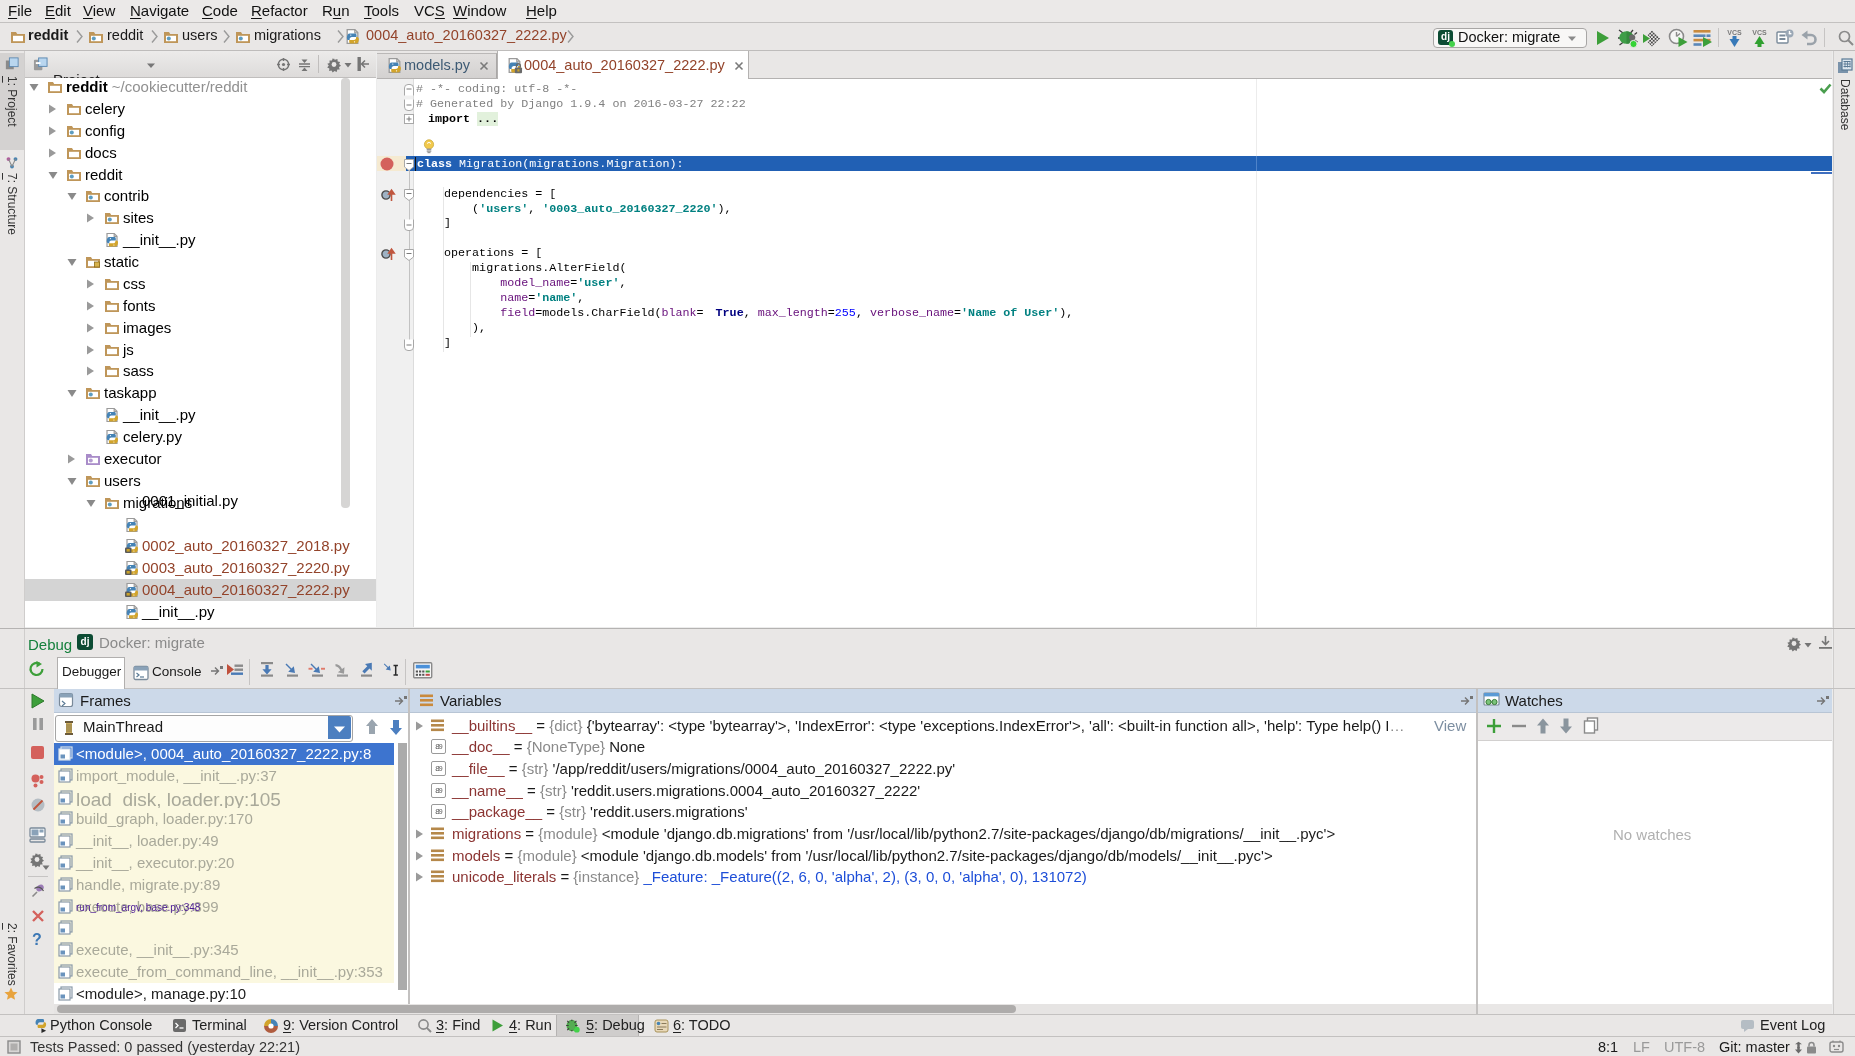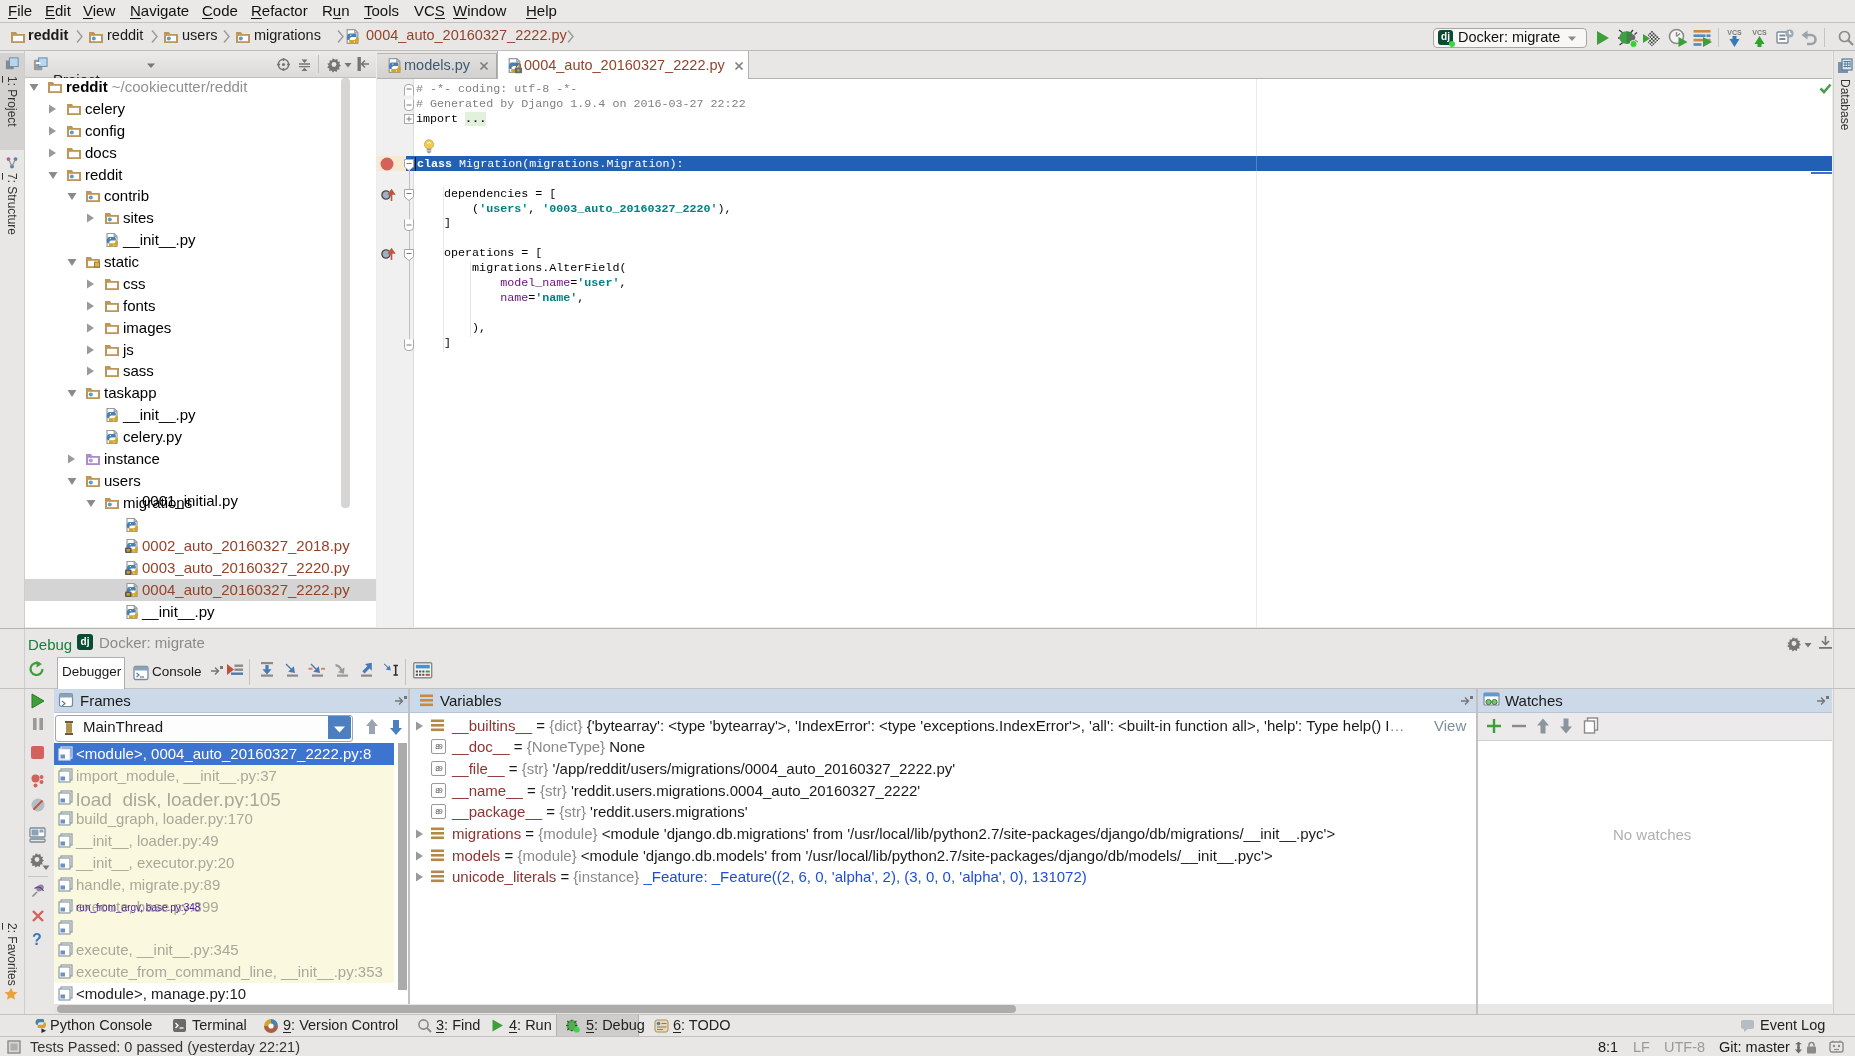--- a/index.html
+++ b/index.html
@@ -16,21 +16,21 @@
 #projhdr{left:25px;top:51px;width:351px;height:26px;background:linear-gradient(#ecebea,#dddbda);border-bottom:1px solid #c0bebd;font-size:15px;color:#333;}
 #tree{left:25px;top:78px;width:351px;height:549px;background:#fff;font-size:15px;overflow:hidden;}
 .unv{color:#93432a;}
 
 #tabbar{left:377px;top:51px;width:1455px;height:28px;background:#e9e7e6;}
 
 #editor{left:377px;top:79px;width:1455px;height:548px;background:#fff;font-family:"Liberation Mono",monospace;font-size:11.7px;}
 #gutter{position:absolute;left:0;top:0;width:36px;height:548px;background:#f0f0f0;border-right:1px solid #dcdcdc;}
 .cl{position:absolute;left:0;height:15px;line-height:15px;white-space:pre;color:#000;}
 .cmt{color:#808080;}
-.kw{color:#000080;font-weight:normal;}
+.kw{color:#000080;font-weight:bold;margin-left:12px;}
 .str{color:#008080;font-weight:bold;}
 .num{color:#0000ff;}
 .par{color:#660e7a;}
 
 #rstripe{left:1833px;top:51px;width:22px;height:963px;background:#e9e7e6;border-left:1px solid #cfcdcc;}
 
 #debug{left:0;top:628px;width:1855px;height:386px;border-top:1px solid #b5b3b2;font-size:14px;}
 
 #twbar{left:0;top:1014px;width:1855px;height:21px;background:#e9e7e6;border-top:1px solid #c3c1c0;font-size:14.5px;color:#222;}
 #statusbar{left:0;top:1036px;width:1855px;height:20px;background:#e9e7e6;border-top:1px solid #c3c1c0;font-size:14.5px;color:#333;}
@@ -370,21 +370,21 @@
       </svg>
 <span class="abs" style="left:98px;top:350px">celery.py</span>
 <svg class="abs" style="left:41px;top:375px" width="10" height="12">
         <path d="M2 1.5 L9 6 L2 10.5z" fill="#9a9a9a"></path>
       </svg>
 <svg class="abs" style="left:60px;top:373px" width="16" height="16" viewBox="0 0 16 16">
         <path d="M1 14V3h5l1.2 2H15v9z" fill="#a98cc9"></path>
         <rect x="3" y="6.8" width="10" height="5.4" fill="#fff"></rect>
         <circle cx="5.8" cy="9.4" r="2" fill="#b49cd1"></circle>
       </svg>
-<span class="abs" style="left:79px;top:372px">instance</span>
+<span class="abs" style="left:79px;top:372px">executor</span>
 <svg class="abs" style="left:41px;top:398px" width="12" height="10">
         <path d="M1.5 2 L10.5 2 L6 9z" fill="#8a8a8a"></path>
       </svg>
 <svg class="abs" style="left:60px;top:395px" width="16" height="16" viewBox="0 0 16 16">
         <path d="M1 14V3h5l1.2 2H15v9z" fill="#bf9659"></path>
         <rect x="3" y="6.8" width="10" height="5.4" fill="#fff"></rect>
         <circle cx="5.8" cy="9.4" r="2" fill="#5d9cbf"></circle>
       </svg>
 <span class="abs" style="left:79px;top:394px">users</span>
 <svg class="abs" style="left:60px;top:420px" width="12" height="10">
@@ -493,20 +493,21 @@
 <div class="cl" style="left:39.0px;top:3.00px"><span class="cmt"># -*- coding: utf-8 -*-</span></div>
 <div class="cl" style="left:39.0px;top:17.94px"><span class="cmt"># Generated by Django 1.9.4 on 2016-03-27 22:22</span></div>
 <div class="cl" style="left:39.0px;top:32.88px"><span class="kw" style="color:#000;">import</span> <span style="background:#e2f1dc;font-weight:bold">...</span></div>
 <div class="cl" style="left:39.0px;top:107.58px">    dependencies = [</div>
 <div class="cl" style="left:39.0px;top:122.52px">        (<span class="str">'users'</span>, <span class="str">'0003_auto_20160327_2220'</span>),</div>
 <div class="cl" style="left:39.0px;top:137.46px">    ]</div>
 <div class="cl" style="left:39.0px;top:167.34px">    operations = [</div>
 <div class="cl" style="left:39.0px;top:182.28px">        migrations.AlterField(</div>
 <div class="cl" style="left:39.0px;top:197.22px">            <span class="par">model_name</span>=<span class="str">'user'</span>,</div>
 <div class="cl" style="left:39.0px;top:212.16px">            <span class="par">name</span>=<span class="str">'name'</span>,</div>
+<div class="cl" style="left:39.0px;top:227.10px">            <span class="par">field</span>=models.CharField(<span class="par">blank</span>=<span class="kw">True</span>, <span class="par">max_length</span>=<span class="num">255</span>, <span class="par">verbose_name</span>=<span class="str">'Name of User'</span>),</div>
 <div class="cl" style="left:39.0px;top:242.04px">        ),</div>
 <div class="cl" style="left:39.0px;top:256.98px">    ]</div>
 <div class="cl" style="left:40.0px;top:77.70px;color:#fff"><b>class</b> Migration(migrations.Migration):</div>
 <div class="abs" style="left:37.5px;top:77.6px;width:1.6px;height:14.6px;background:#111"></div>
 <svg class="abs" style="left:3px;top:78px" width="15" height="15">
         <circle cx="7" cy="7" r="6.5" fill="#d4615c"></circle>
       </svg>
 <svg class="abs" style="left:45px;top:60px" width="14" height="15" viewBox="0 0 14 15">
         <circle cx="7" cy="5.4" r="4.6" fill="#f2c94c" stroke="#c9a93a" stroke-width=".8"></circle>
         <rect x="4.7" y="9.6" width="4.6" height="1.4" fill="#9a9a9a"></rect>

